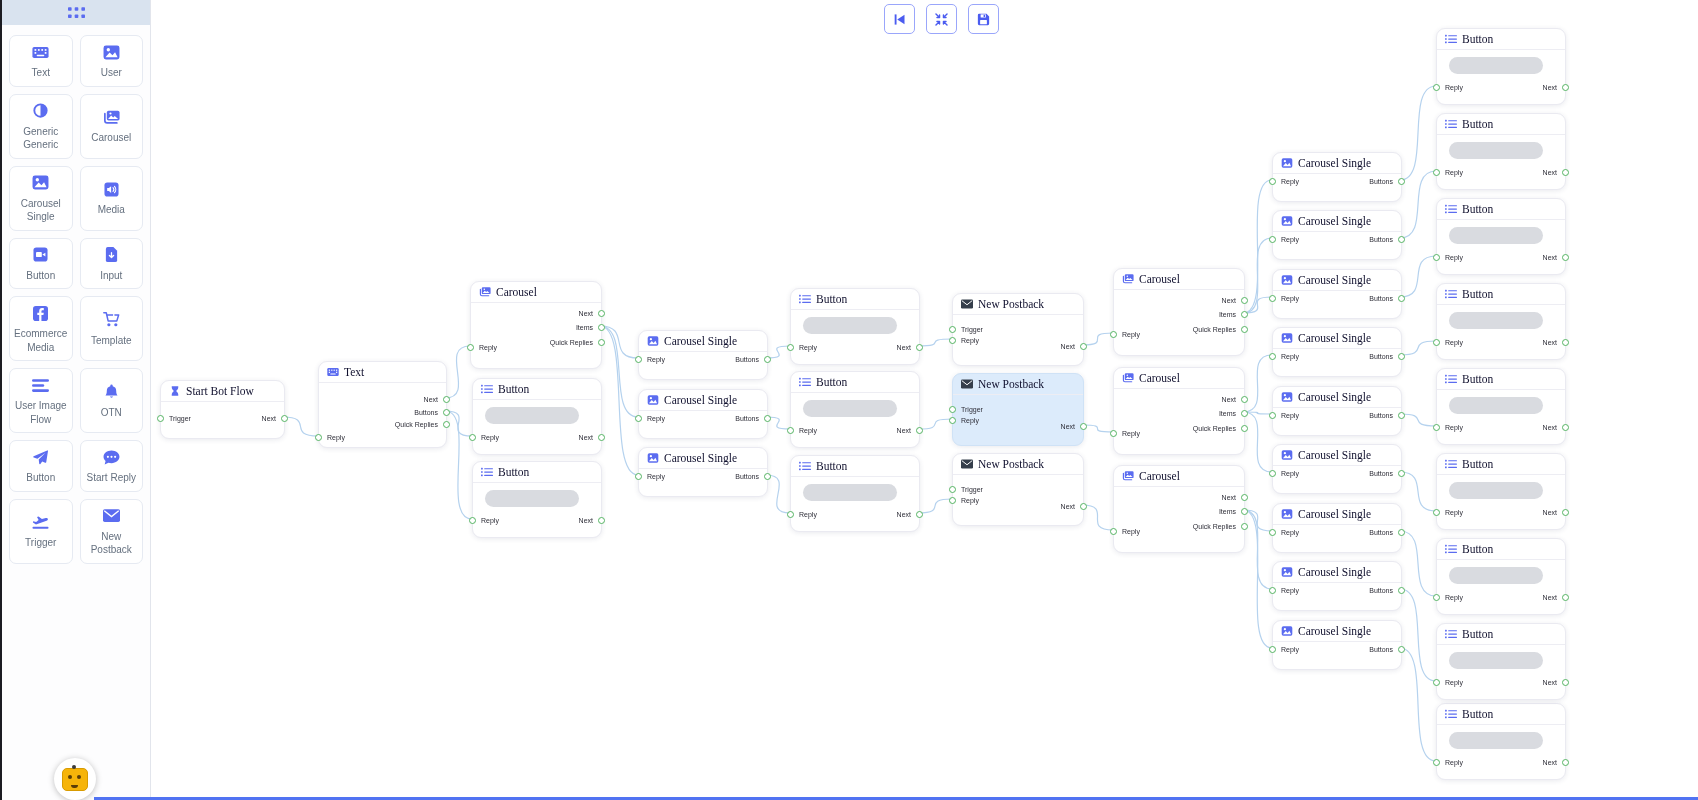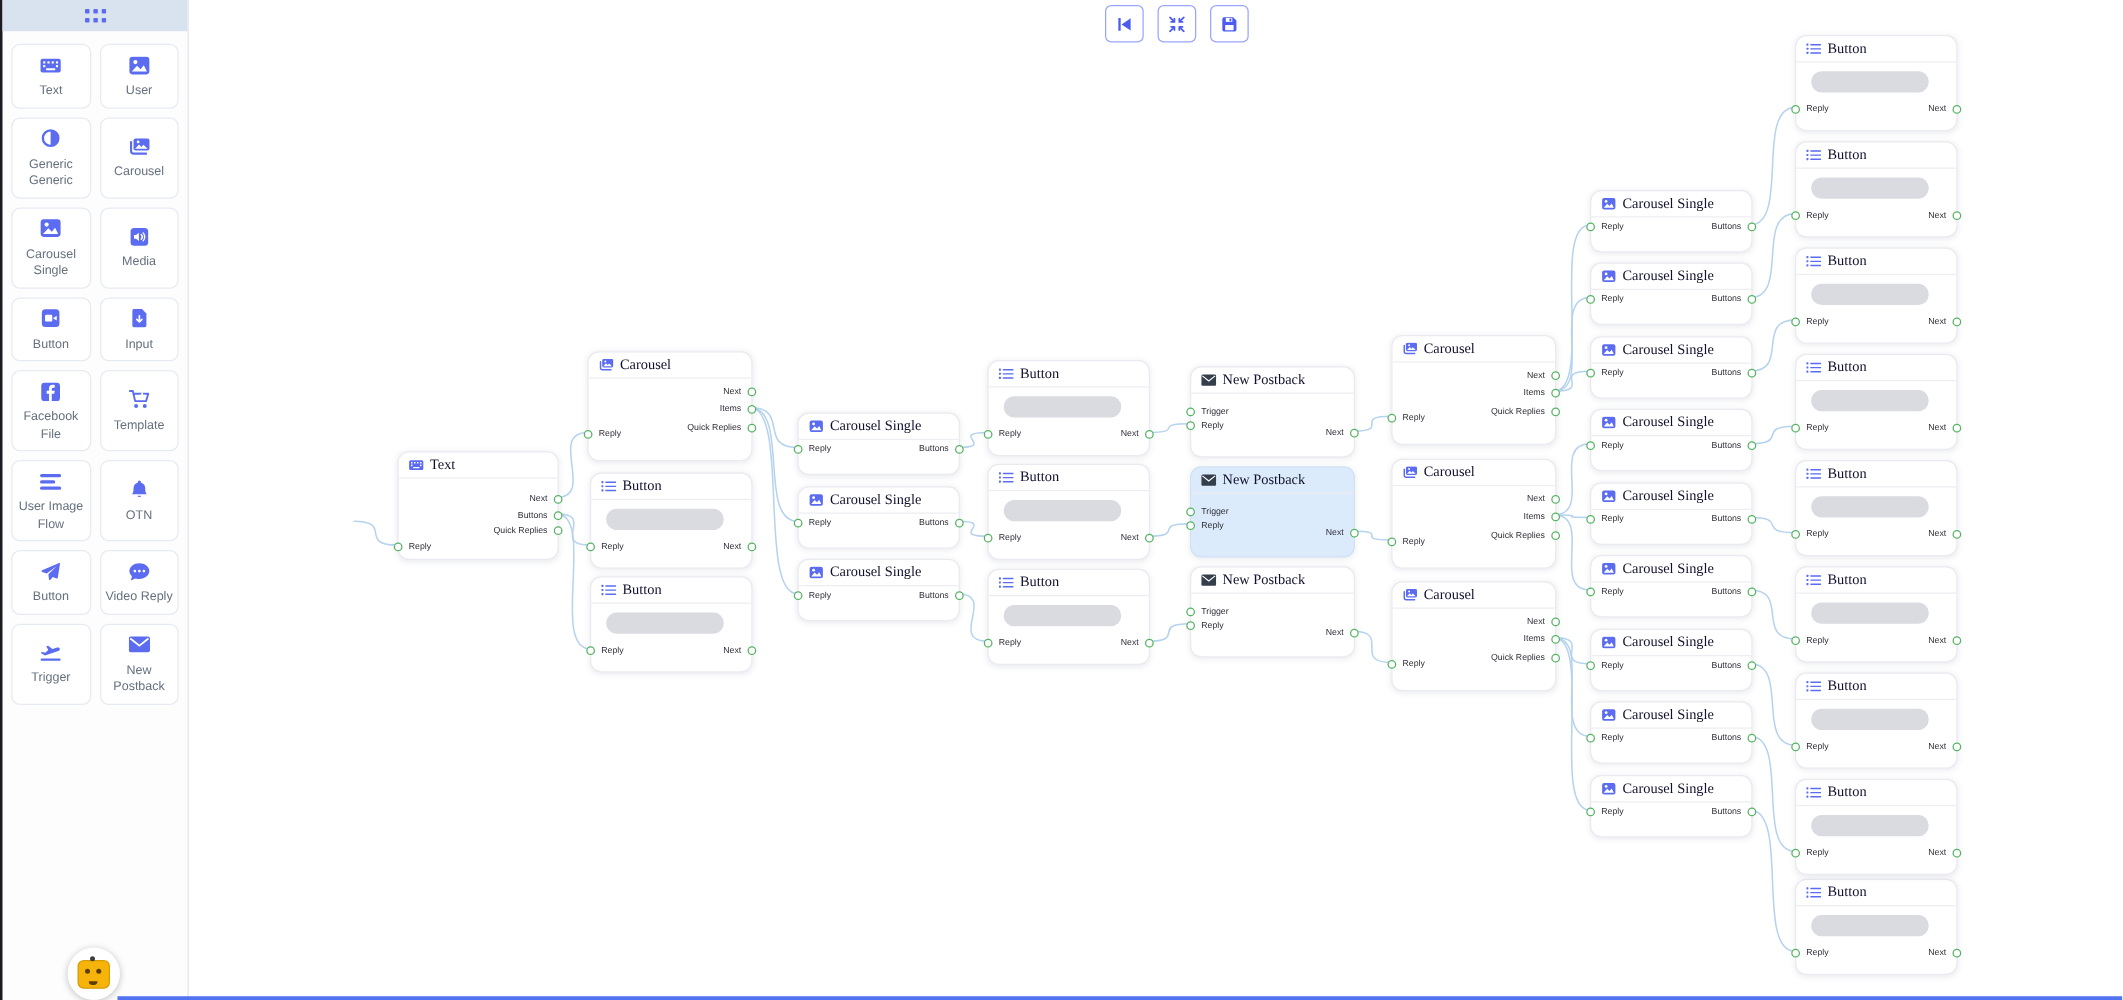--- a/index.html
+++ b/index.html
@@ -220,21 +220,21 @@
           </span>
           <span class="sb-label">Input</span>
         </div>
         <div class="sb-item">
           <span class="sb-icon">
             <svg viewBox="0 0 16 16">
               <rect width="16" height="16" rx="3" fill="currentColor"></rect>
               <path d="M9 16 V9.5 h2.1 l.4-2.4 H9 V5.6 c0-.7.3-1.2 1.3-1.2 h1.2 V2.2 C11.1 2.1 10.3 2 9.6 2 7.8 2 6.6 3.1 6.6 5.2 v1.9 H4.6 v2.4 h2 V16 Z" fill="#fff"></path>
             </svg>
           </span>
-          <span class="sb-label">Facebook File</span>
+          <span class="sb-label">Ecommerce Media</span>
         </div>
         <div class="sb-item">
           <span class="sb-icon">
             <svg viewBox="0 0 18 16">
               <path d="M0.8 0.8 h2.6 l2 8.7 h9.3 l1.9-6.3 H4" fill="none" stroke="currentColor" stroke-width="1.6" stroke-linejoin="round" stroke-linecap="round"></path>
               <circle cx="6.2" cy="13.6" r="1.7" fill="currentColor"></circle>
               <circle cx="13.6" cy="13.6" r="1.7" fill="currentColor"></circle>
               <path d="M9.2 4.9 h4.4 M11.4 2.7 v4.4" stroke="#fff" stroke-width="1.5" fill="none" stroke-linecap="round"></path>
             </svg>
           </span>
@@ -270,21 +270,21 @@
           <span class="sb-icon">
             <svg viewBox="0 0 16 14">
               <path d="M8 .5 C3.9.5.5 3.1.5 6.4 c0 1.5.7 2.9 1.9 3.9 L1.6 13.5 l3.5-1.6 c.9.3 1.9.4 2.9.4 4.1 0 7.5-2.6 7.5-5.9 S12.1.5 8 .5 Z" fill="currentColor"></path>
               <g fill="#fff">
                 <circle cx="4.6" cy="6.4" r="1"></circle>
                 <circle cx="8" cy="6.4" r="1"></circle>
                 <circle cx="11.4" cy="6.4" r="1"></circle>
               </g>
             </svg>
           </span>
-          <span class="sb-label">Video Reply</span>
+          <span class="sb-label">Start Reply</span>
         </div>
         <div class="sb-item">
           <span class="sb-icon">
             <svg viewBox="0 0 18 14" fill="currentColor">
               <path d="M1.2 5.8 l3.2.8 L7 4.3 5.3 1.1 6.9.7 l3.6 2.7 4.1-1.1 c1-.3 2 .2 2.2 1 .2.8-.4 1.6-1.4 1.9 L4.2 9 1 7.1 Z"></path>
               <rect x="0.5" y="11.6" width="17" height="1.9" rx=".95"></rect>
             </svg>
           </span>
           <span class="sb-label">Trigger</span>
         </div>
@@ -300,20 +300,34 @@
       </div>
   </aside>
 
   <div class="robot-badge">
     <div class="robot">
         <div class="mouth"></div>
       </div>
   </div>
 
   <div class="hscroll"></div>
+<div class="node" style="left: 160px; top: 380px; width: 123px; height: 57px;">
+      <div class="node-header">
+        <span class="nh-icon">
+          <svg viewBox="0 0 12 16" fill="currentColor">
+            <path d="M.8.4 h10.4 v2.1 c0 2.4-2 3.9-3.4 5.5 1.4 1.6 3.4 3.1 3.4 5.5 v2.1 H.8 v-2.1 C.8 11.1 2.8 9.6 4.2 8 2.8 6.4.8 4.9.8 2.5 Z"></path>
+          </svg>
+        </span>
+        <span class="nh-title">Start Bot Flow</span>
+      </div>
+      <i class="pdot" style="left:-4px;top:33.5px;"></i>
+      <span class="plabel" style="left:8px;top:32.5px;">Trigger</span>
+      <i class="pdot" style="right:-4px;top:33.5px;"></i>
+      <span class="plabel r" style="right:8px;top:32.5px;">Next</span>
+    </div>
     <div class="node" style="left: 318px; top: 361px; width: 127px; height: 85px;">
       <div class="node-header">
         <span class="nh-icon">
           <svg viewBox="0 0 20 14">
             <rect x="0.5" y="0.5" width="19" height="13" rx="2" fill="currentColor"></rect>
             <g fill="#fff">
               <rect x="3" y="3" width="2" height="2"></rect>
               <rect x="7" y="3" width="2" height="2"></rect>
               <rect x="11" y="3" width="2" height="2"></rect>
               <rect x="15" y="3" width="2" height="2"></rect>

